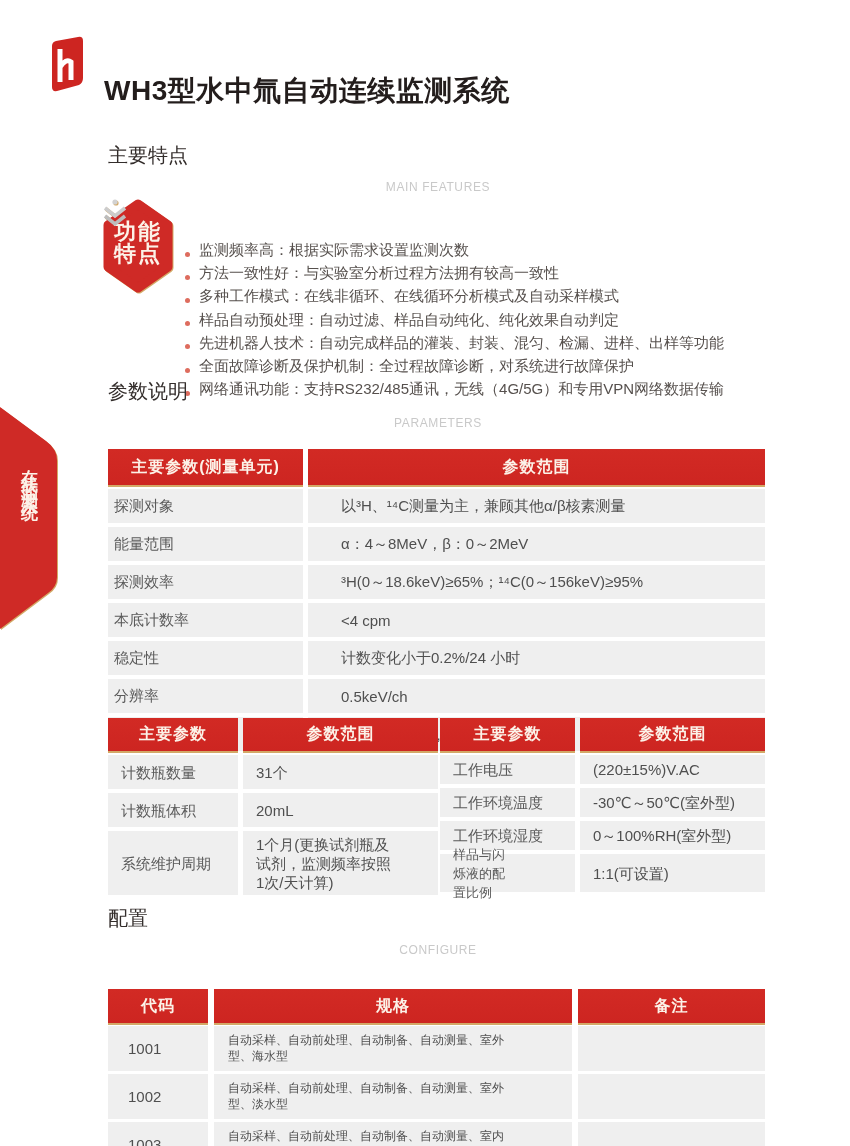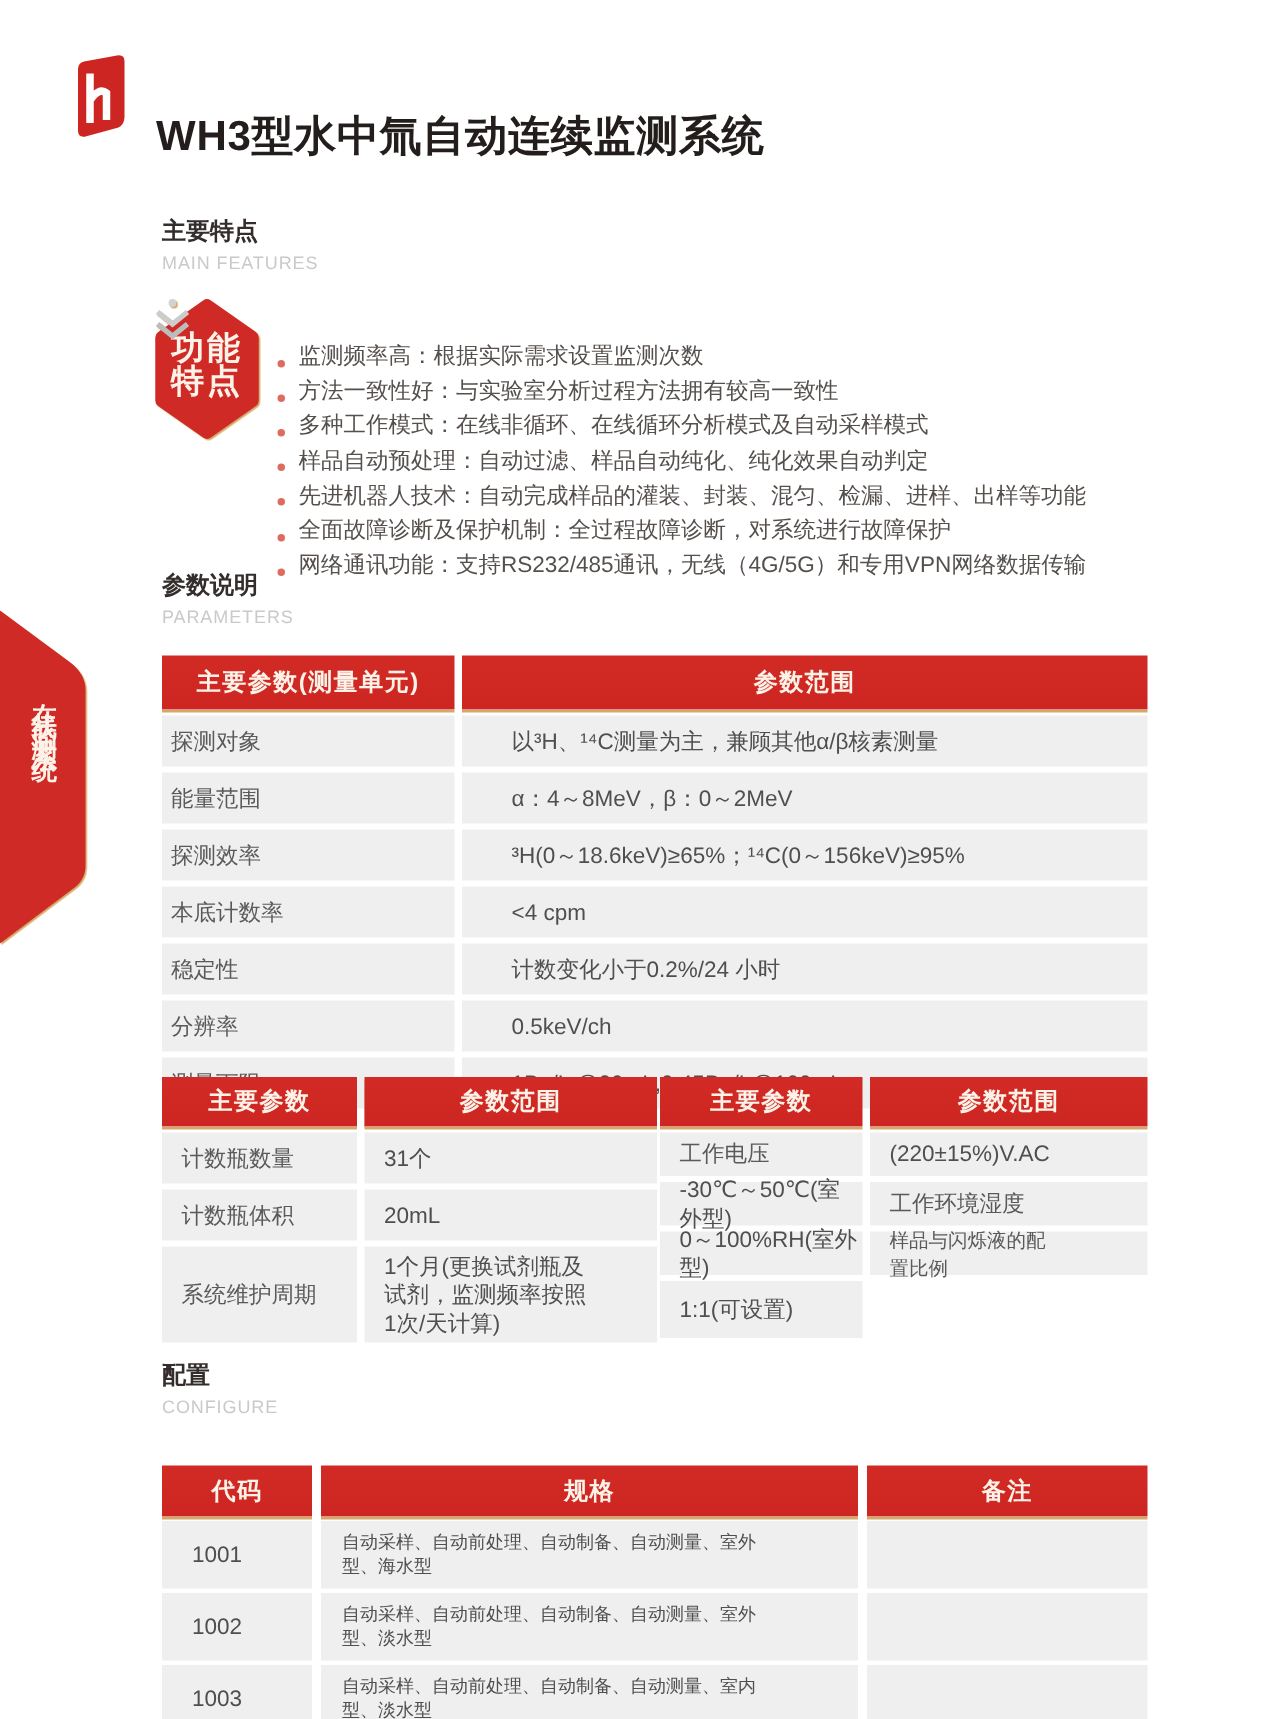--- a/index.html
+++ b/index.html
@@ -16,22 +16,22 @@
   html,body{background:#ffffff;}
   body{font-family:"Liberation Sans","DejaVu Sans",sans-serif;}
   .page{position:relative;width:850px;height:1146px;background:#fff;overflow:hidden;}
 
   
   .logo{position:absolute;left:38px;top:36px;width:52px;height:56px;}
   .page-title{position:absolute;left:104px;top:72px;font-size:28px;font-weight:bold;
     color:#231d1c;letter-spacing:0.5px;}
 
   
-  .sec-head-cn{font-size:16px;font-weight:bold;color:var(--ink);line-height:20px;}
-  .sec-head-en{font-size:12px;color:var(--en-gray);letter-spacing:0.6px;margin-top:3px;}
+  .sec-head-cn{font-size:20px;font-weight:normal;color:var(--ink);line-height:20px;}
+  .sec-head-en{font-size:12px;color:var(--en-gray);letter-spacing:0.6px;margin-top:15px;text-align:center;}
 
   
   .features{position:absolute;left:108px;top:145px;width:660px;}
   .badge{position:absolute;left:-6px;top:54px;width:72px;height:94px;
     filter:drop-shadow(1px 1.5px 0 var(--gold));}
   .badge svg{position:absolute;inset:0;}
   .badge-text{position:absolute;left:0;top:22px;width:100%;text-align:center;
     color:var(--cream);font-size:22px;font-weight:bold;line-height:22px;letter-spacing:2px;}
   .chevron{position:absolute;left:18px;top:150px;}
   .bullets{list-style:none;margin-left:77px;padding-top:44px;}
@@ -188,20 +188,21 @@
       <div class="td value">20mL</div>
       <div class="td label">系统维护周期</div>
       <div class="td value pad-r40">1个月(更换试剂瓶及试剂，监测频率按照1次/天计算)</div>
     </div>
 
     <div class="tbl-sm tbl-right">
       <div class="th">主要参数</div>
       <div class="th">参数范围</div>
       <div class="td label">工作电压</div>
       <div class="td value">(220±15%)V.AC</div>
+      <div class="td label">工作环境温度</div>
       <div class="td value">-30℃～50℃(室外型)</div>
       <div class="td label">工作环境湿度</div>
       <div class="td value">0～100%RH(室外型)</div>
       <div class="td label small-label">样品与闪烁液的配置比例</div>
       <div class="td value">1:1(可设置)</div>
     </div>
   </section>
 
   <section class="config">
     <div class="sec-head-cn">配置</div>

